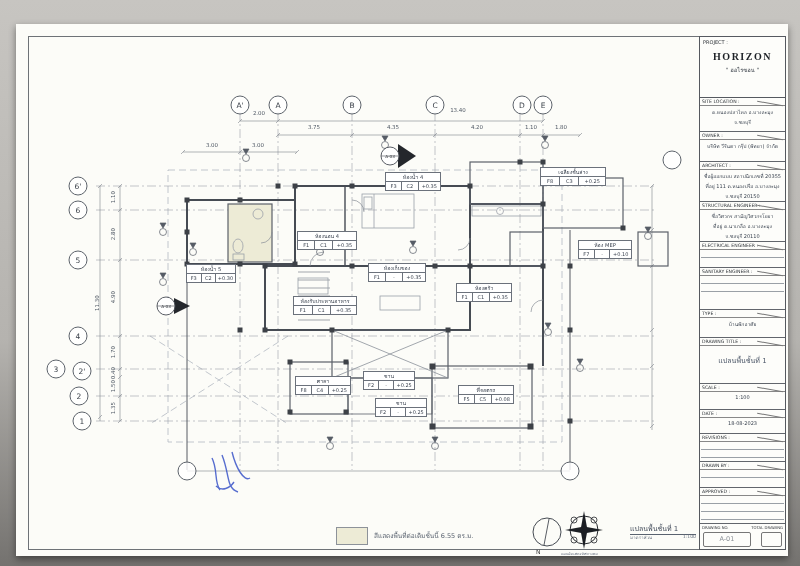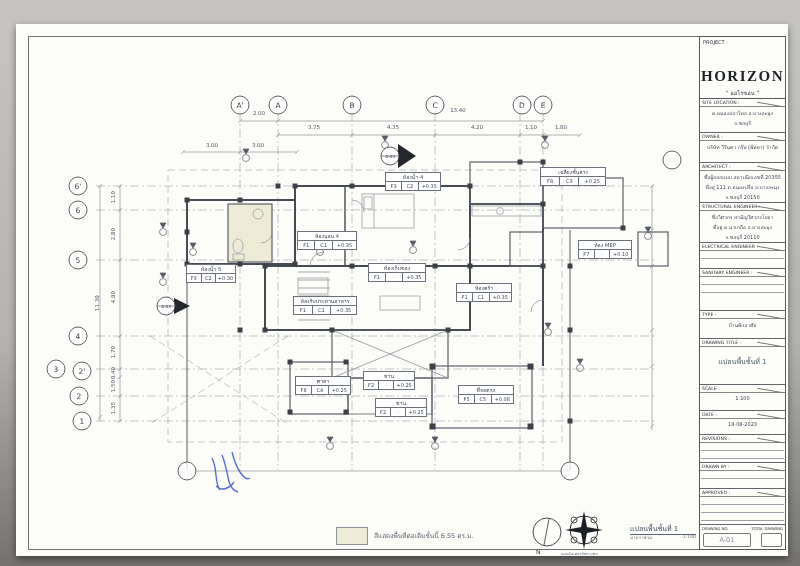--- a/index.html
+++ b/index.html
@@ -28,21 +28,21 @@
   .note{position:absolute;font-size:6.5px;color:#59626f;white-space:nowrap;}
   #legend-swatch{position:absolute;left:336px;top:527px;width:30px;height:16px;background:#edebd6;border:0.8px solid #8d9299;}
   #plan-title{position:absolute;left:630px;top:523px;width:66px;font-size:7px;color:#434c5b;border-bottom:0.8px solid #59626f;white-space:nowrap;}
   #plan-scale-row{position:absolute;left:630px;top:534px;width:66px;display:flex;justify-content:space-between;font-size:4.6px;color:#6a7382;}
   #north-label{position:absolute;left:536px;top:548px;font-size:6px;color:#333;}
   #compass-caption{position:absolute;left:561px;top:551px;font-size:3.8px;color:#6a7382;}
   
   #titleblock{position:absolute;left:699px;top:36px;width:87px;height:514px;border:1px solid #55595f;background:#fdfdfa;display:flex;flex-direction:column;box-sizing:border-box;}
   #tb-project{height:62px;border-bottom:1px solid #55595f;position:relative;}
   #tb-project .plabel{font-size:5px;color:#2e3338;padding:2px 0 0 3px;}
-  #tb-project .pname{font-family:"Liberation Serif",serif;font-size:15px;font-weight:600;letter-spacing:1.5px;color:#1d2126;text-align:center;margin-top:23px;}
+  #tb-project .pname{font-family:"Liberation Serif",serif;font-size:10px;font-weight:600;letter-spacing:1.5px;color:#1d2126;text-align:center;margin-top:6px;}
   #tb-project .pthai{font-size:5.8px;color:#3a4049;text-align:center;margin-top:3px;}
   .tb-sec{border-bottom:1px solid #62666c;overflow:hidden;box-sizing:border-box;}
   .tb-h{font-size:4.6px;color:#2e3338;padding:1px 2px;border-bottom:0.6px solid #888;position:relative;}
   .tb-h::after{content:"";position:absolute;right:2px;top:5px;width:26px;border-top:0.6px solid #777;transform:rotate(10deg);}
   .tb-line{font-size:5px;color:#3a4350;text-align:center;padding-top:2px;white-space:nowrap;overflow:hidden;}
   .tb-line.big{font-size:7px;color:#4c5768;padding-top:9px;}
   .tb-rule{border-bottom:0.6px solid #9aa0a6;height:7px;margin:0 1px;}
   #tb-bottom{height:26px;display:flex;flex-direction:column;}
   #tb-bottom .lbls{display:flex;justify-content:space-between;font-size:3.8px;color:#2e3338;padding:1px 2px;}
   #tb-bottom .boxes{flex:1;display:flex;gap:10px;padding:1px 3px 2px 3px;}

